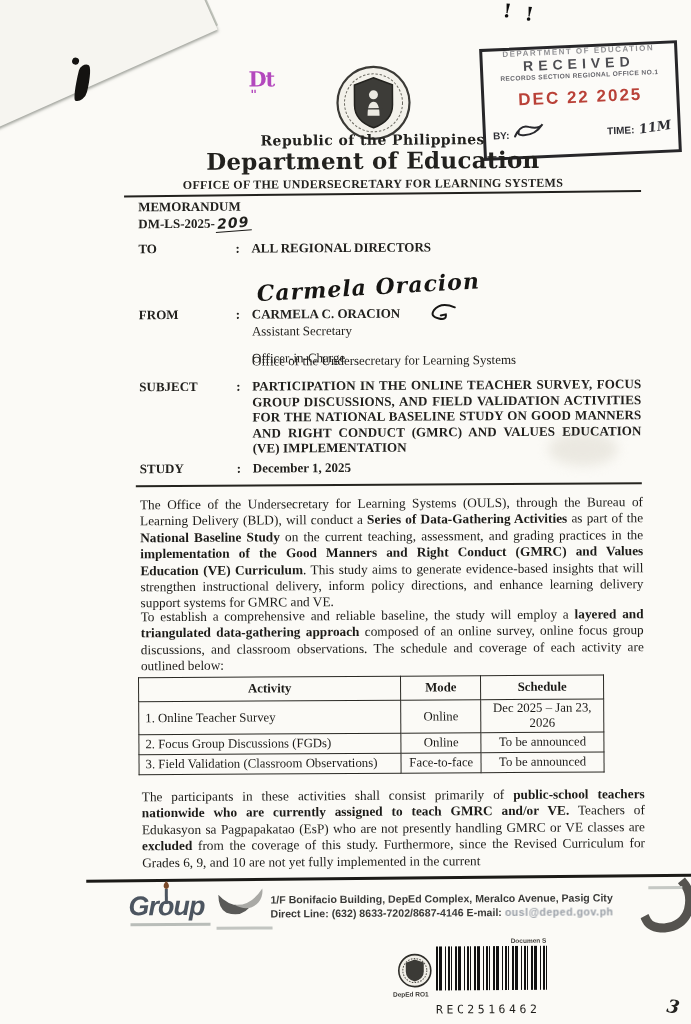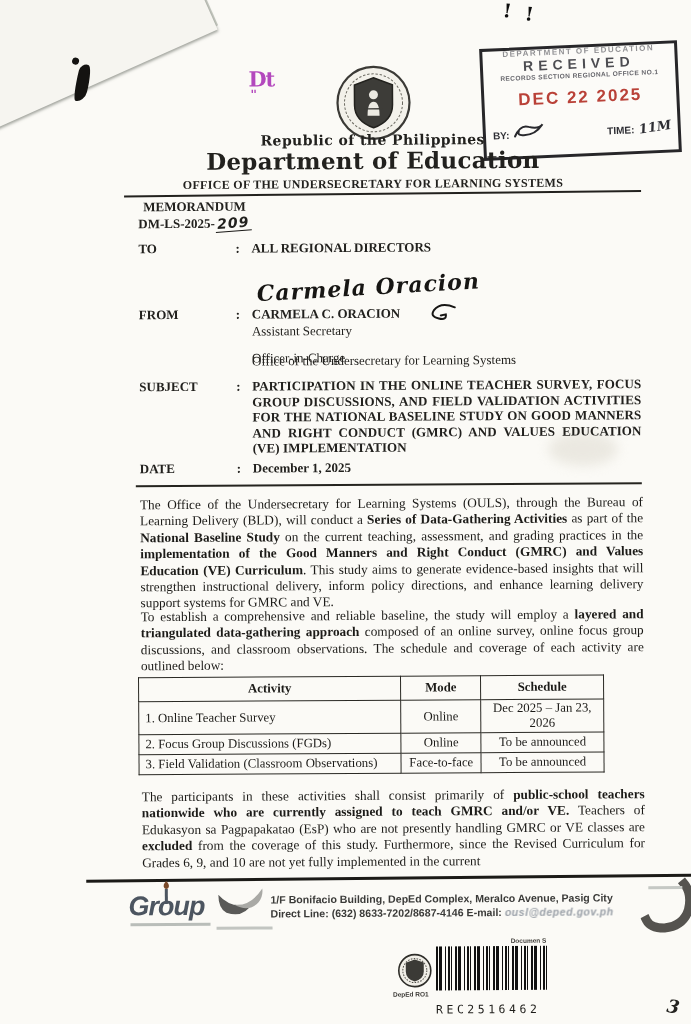--- a/index.html
+++ b/index.html
@@ -49,21 +49,21 @@
   .republic { position:absolute; left:215px; top:132px; width:320px; text-align:center;
     font:bold 14px "DejaVu Serif", serif; letter-spacing:.4px; }
   .department { position:absolute; left:175px; top:147px; width:400px; text-align:center;
     font:bold 23px "DejaVu Serif", serif; letter-spacing:.3px; }
   .office { position:absolute; left:140px; top:177px; width:470px; text-align:center;
     font:bold 12px "Liberation Serif", serif; letter-spacing:.3px; }
   .header-rule { position:absolute; left:126px; top:193px; width:517px; height:2.4px;
     background:#22211e; transform:rotate(-.25deg); }
 
   
-  .memo-head { position:absolute; left:140px; top:199px; font-weight:bold; font-size:13px; line-height:1.15;text-align:center; }
+  .memo-head { position:absolute; left:140px; top:199px; font-weight:bold; font-size:13px; line-height:1.15; }
   .hand-num { display:inline-block; font:italic bold 14px "DejaVu Sans", sans-serif;
     border-bottom:1.6px solid #1a1917; transform:rotate(-4deg); padding:0 2px; letter-spacing:1px; }
 
   
   .frow { position:absolute; left:140px; width:502px; display:grid; grid-template-columns:97px 16px 1fr;
     font-size:13px; }
   .frow .lab { font-weight:bold; }
   .frow .col { font-weight:bold; }
   .frow .val { font-weight:bold; }
   .from-sub { position:absolute; left:253px; font-size:13px; line-height:15px; }
@@ -89,21 +89,21 @@
   
   .footer-rule { position:absolute; left:84px; top:877px; width:607px; height:2.6px; background:#1b1a17; transform:rotate(-.2deg); }
   .deped-wordmark { position:absolute; left:126px; top:890px; font:bold italic 27px "Liberation Sans", sans-serif;
     color:#4c5560; letter-spacing:-1px; }
   .deped-wordmark .torch { position:absolute; left:31px; top:-10px; }
   .logo-caption { position:absolute; left:128px; top:922px; width:80px; height:3px; background:#b9bdb9; }
   .wings-logo { position:absolute; left:212px; top:884px; }
   .wings-caption { position:absolute; left:214px; top:926px; width:56px; height:3px; background:#c2c5c1; }
   .addr { position:absolute; left:268px; top:892px; font:bold 10.6px "Liberation Sans", sans-serif;
     color:#3a3a38; line-height:14px; }
-  .addr .email { color:#9aa0a8; letter-spacing:.5px; filter:blur(.4px);font-style:italic; }
+  .addr .email { color:#9aa0a8; letter-spacing:.5px; filter:blur(.4px); }
   .g-logo { position:absolute; left:638px; top:878px; }
   .g-caption { position:absolute; left:646px; top:888px; width:34px; height:3px; background:#c5c8c4; }
 
   
   .barcode-wrap { position:absolute; left:388px; top:938px; width:220px; }
   .barcode-top { position:absolute; left:120px; top:0; font:bold 6.5px "Liberation Sans", sans-serif; color:#44423e; }
   .mini-seal { position:absolute; left:6px; top:15px; width:36px; height:36px; }
   .mini-seal-caption { position:absolute; left:2px; top:53px; font:bold 6.5px "Liberation Sans", sans-serif; color:#3c3a36; }
   .bars { position:absolute; left:45px; top:9px; width:112px; height:44px;
     background:
@@ -182,21 +182,21 @@
     <div class="from-sub" style="top:350px">Officer-in-Charge</div>
     <div class="from-sub" style="top:353px">Office of the Undersecretary for Learning Systems</div>
 
     <div class="frow" style="top:378px">
       <span class="lab">SUBJECT</span>
       <span class="col">:</span>
       <span class="val subject-val">PARTICIPATION IN THE ONLINE TEACHER SURVEY, FOCUS GROUP DISCUSSIONS, AND FIELD VALIDATION ACTIVITIES FOR THE NATIONAL BASELINE STUDY ON GOOD MANNERS AND RIGHT CONDUCT (GMRC) AND VALUES EDUCATION (VE) IMPLEMENTATION</span>
     </div>
 
     <div class="frow" style="top:460px">
-      <span class="lab">DATE</span>
+      <span class="lab">STUDY</span>
       <span class="col">:</span>
       <span class="val">December 1, 2025</span>
     </div>
     <div class="divider-rule"></div>
 
     <p class="para" style="top:496px"><span>The Office of the Undersecretary for Learning Systems (OULS), through the Bureau of Learning Delivery (BLD), will conduct a </span><b>Series of Data-Gathering Activities</b><span> as part of the </span><b>National Baseline Study</b><span> on the current teaching, assessment, and grading practices in the </span><b>implementation of the Good Manners and Right Conduct (GMRC) and Values Education (VE) Curriculum</b><span>. This study aims to generate evidence-based insights that will strengthen instructional delivery, inform policy directions, and enhance learning delivery support systems for GMRC and VE.</span></p>
     <p class="para" style="top:608px"><span>To establish a comprehensive and reliable baseline, the study will employ a </span><b>layered and triangulated data-gathering approach</b><span> composed of an online survey, online focus group discussions, and classroom observations. The schedule and coverage of each activity are outlined below:</span></p>
 
     <table class="tbl">
       <colgroup>

